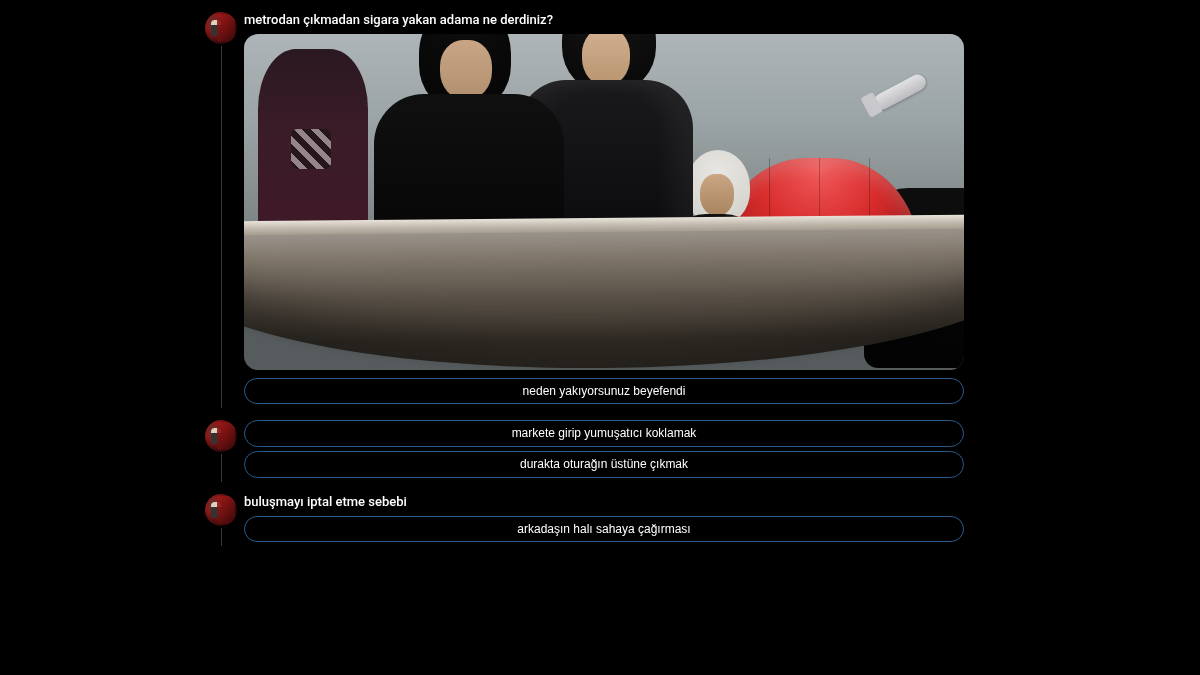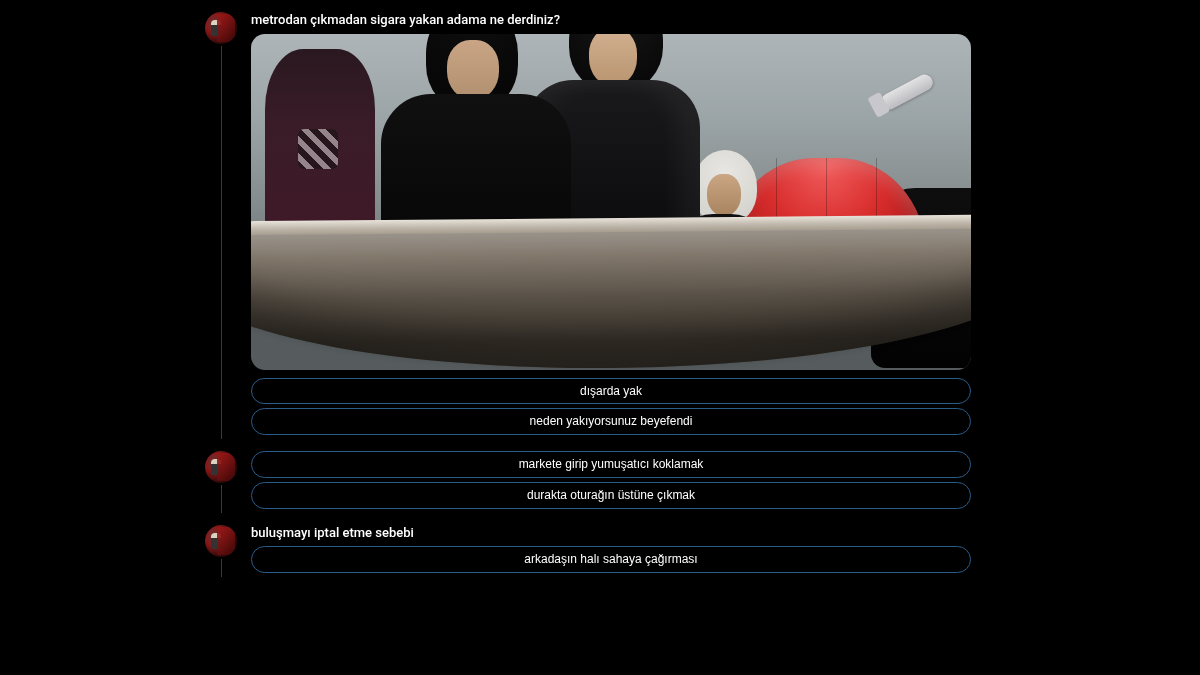--- a/index.html
+++ b/index.html
@@ -14,21 +14,21 @@
       height: 675px;
       overflow: hidden;
       position: relative;
     }
     .feed {
       padding: 12px 0 0 205px;
       width: 100%;
     }
     .post {
       display: flex;
-      gap: 14px;
+      gap: 7px;
       margin-bottom: 12px;
       position: relative;
     }
     .post-left {
       display: flex;
       flex-direction: column;
       align-items: center;
       width: 32px;
       flex-shrink: 0;
     }
@@ -345,21 +345,20 @@
           <div class="person p2">
               <div class="head"></div>
               <div class="face"></div>
               <div class="body"></div>
             </div>
           <div class="escalator-band">
               <div class="escalator-edge"></div>
             </div>
         </div>
       </div>
-      <button class="option-pill">dışarda yak</button>
       <button class="option-pill">neden yakıyorsunuz beyefendi</button>
     </div>
   </div>
 
   <div class="post">
     <div class="post-left">
       <div class="avatar"></div>
       <div class="thread-line"></div>
     </div>
     <div class="post-right">

